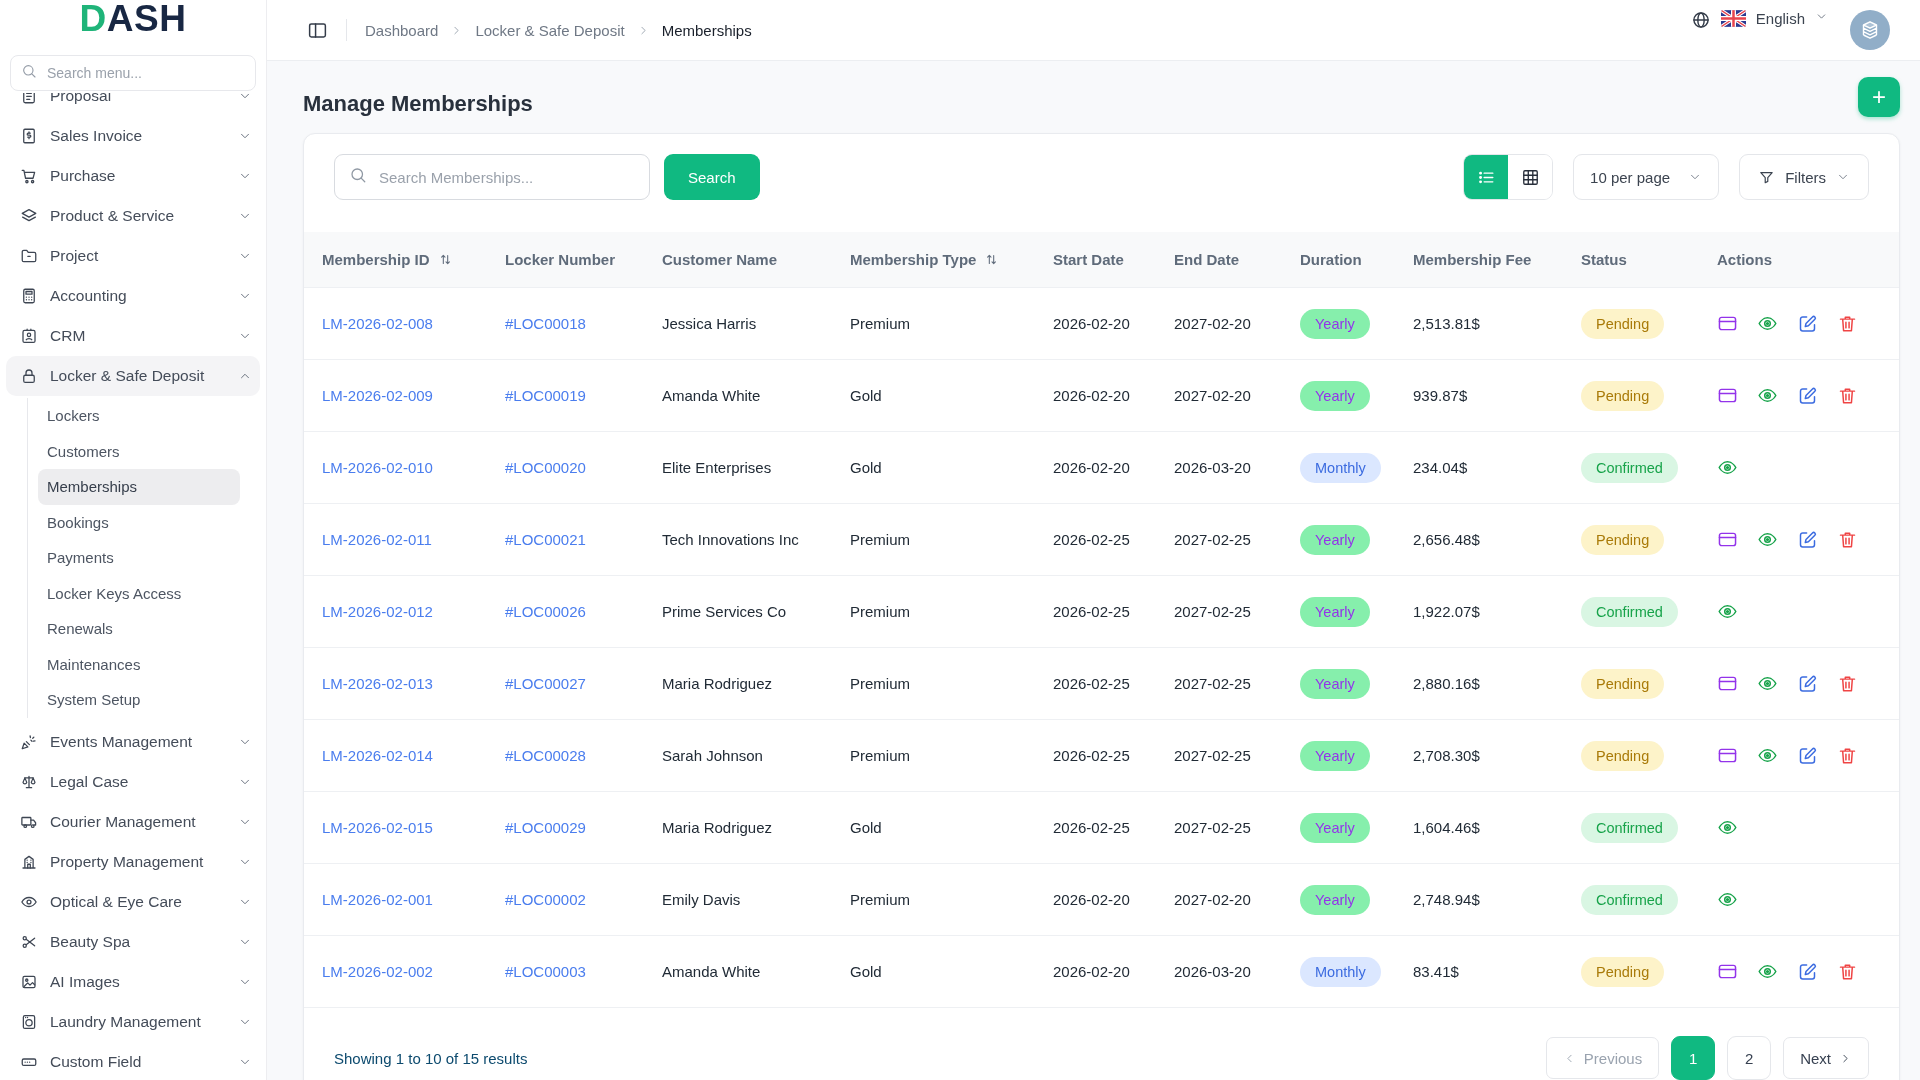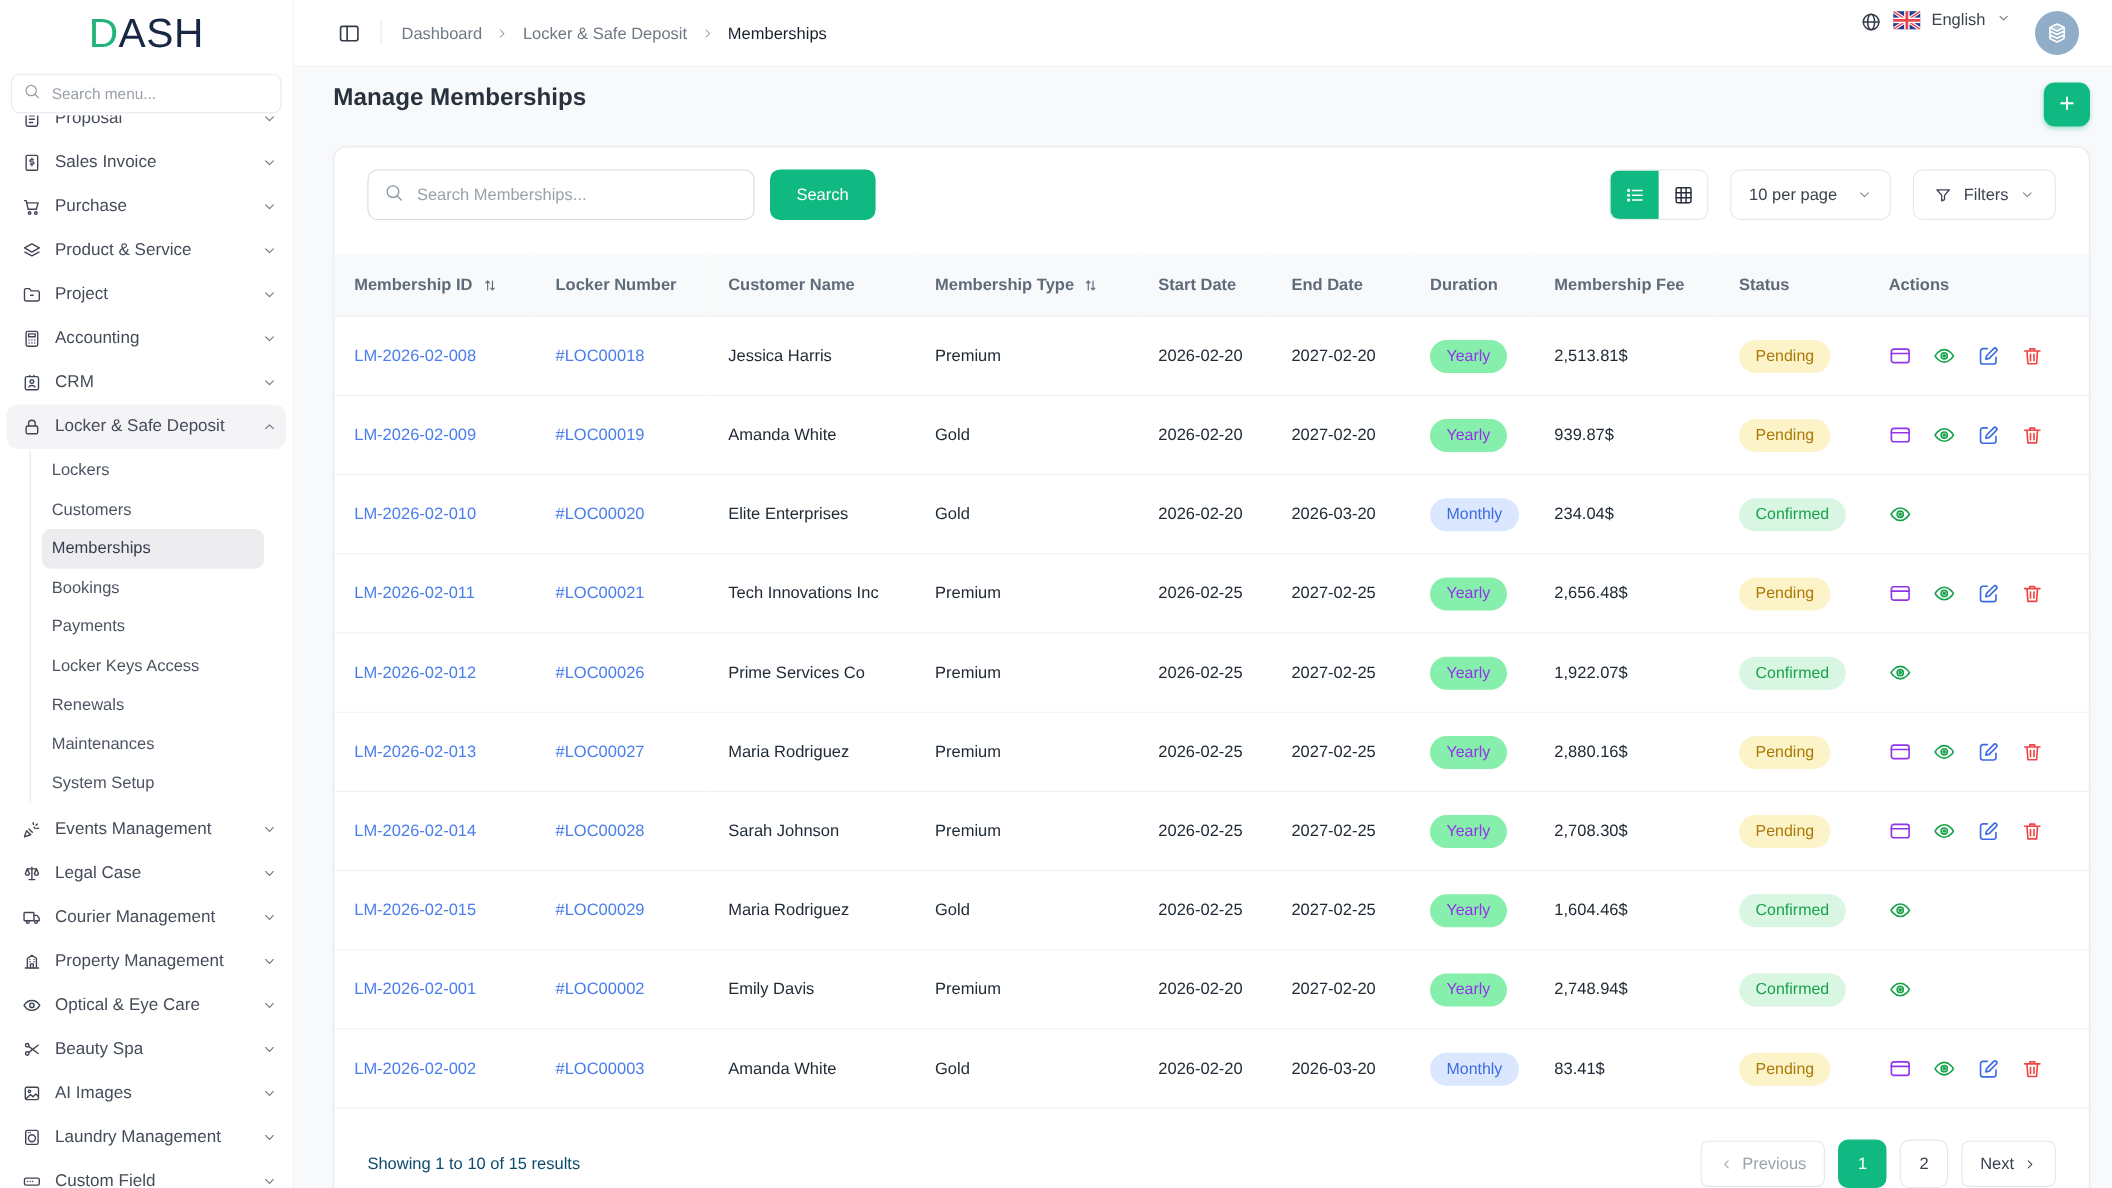--- a/index.html
+++ b/index.html
@@ -2,21 +2,21 @@
 <html><head>
 <meta charset="utf-8">
 <style>
   html,body{margin:0;padding:0}
   body{width:1920px;height:1080px;overflow:hidden;background:#f8f9fb;
        font-family:"Liberation Sans","DejaVu Sans",sans-serif;color:#212b36;}
   .app{display:flex;width:1920px;height:1080px}
   
   .sidebar{width:266px;min-width:266px;background:#fff;border-right:1px solid #ededf0;
            display:flex;flex-direction:column;height:1080px}
-  .logo{text-align:center;padding:12px 0 12px;font-size:37px;font-weight:400;letter-spacing:.5px;line-height:1}
+  .logo{text-align:center;padding:0 0 12px;font-size:37px;font-weight:700;letter-spacing:.5px;line-height:1}
   .logo-d{color:#1fb479}.logo-rest{color:#182743}
   .side-search{margin:6px 10px 0;height:34px;border:1px solid #e7e8ec;border-radius:8px;
                display:flex;align-items:center;gap:8px;padding:0 10px;color:#949ca7;background:#fff}
   .side-search svg{width:16px;height:16px}
   .side-search input{border:0;outline:0;font-size:14px;color:#6b7280;width:100%;background:transparent}
   .side-search input::placeholder{color:#9aa1ab}
   .menu{flex:1;overflow:hidden;margin-top:2px}
   .menu-inner{margin-top:-17px;padding:0 6px}
   .side-item{height:40px;display:flex;align-items:center;gap:12px;padding:0 8px 0 14px;
              border-radius:10px;color:#444c59;font-size:15.5px;cursor:pointer;white-space:nowrap}
@@ -46,29 +46,29 @@
   .globe{width:20px;height:20px;color:#333b48;display:flex;cursor:pointer}
   .globe svg{width:20px;height:20px}
   .flag{width:25px;height:17px;border-radius:2px;overflow:hidden;display:flex}
   .lang{font-size:15px;color:#3c4450;cursor:pointer}
   .lang-chev{width:13px;height:13px;color:#6a7280;display:flex}
   .lang-chev svg{width:13px;height:13px}
   .avatar{width:40px;height:40px;border-radius:50%;background:#91aec8;margin-left:12px;
           display:flex;align-items:center;justify-content:center;cursor:pointer}
   .avatar svg{width:24px;height:24px}
   .content{flex:1;background:#f8f9fb;padding:14px 20px 0 36px}
-  .page-head{display:flex;align-items:flex-start;justify-content:space-between;height:42px}
+  .page-head{display:flex;align-items:flex-end;justify-content:space-between;height:42px}
   h1.title{font-size:22px;font-weight:700;color:#29313d;margin:0}
   .add-btn{width:42px;height:40px;border:0;border-radius:10px;background:#10b981;color:#fff;
            font-size:24px;line-height:1;cursor:pointer;box-shadow:0 2px 4px rgba(16,185,129,.35)}
   
   .card{margin-top:16px;background:#fff;border:1px solid #e9ebef;border-radius:12px;height:944px;
         display:flex;flex-direction:column;padding-top:20px;box-shadow:0 1px 3px rgba(20,30,50,.05)}
   .card-toolbar{display:flex;align-items:center;padding:0 30px;height:46px;min-height:46px}
-  .search-box{width:352px;height:46px;border:1px solid #d8dbe0;border-radius:9px;display:flex;
+  .search-box{width:316px;height:46px;border:1px solid #d8dbe0;border-radius:9px;display:flex;
               align-items:center;gap:10px;padding:0 14px;color:#8f98a3;background:#fff;box-sizing:border-box}
   .search-box svg{width:18px;height:18px;flex:none}
   .search-box input{border:0;outline:0;font-size:15px;width:100%;color:#374151}
   .search-box input::placeholder{color:#9aa1ab}
   .search-btn{margin-left:14px;height:46px;padding:0 24px;background:#10b981;color:#fff;border:0;
               border-radius:9px;font-size:15px;cursor:pointer}
   .right-controls{margin-left:auto;display:flex;align-items:center;gap:20px}
   .view-toggle{display:flex;height:46px;border:1px solid #e4e6ea;border-radius:9px;overflow:hidden;box-sizing:border-box}
   .seg{width:44px;display:flex;align-items:center;justify-content:center;background:#fff;color:#272e3a;cursor:pointer}
   .seg svg{width:19px;height:19px}

